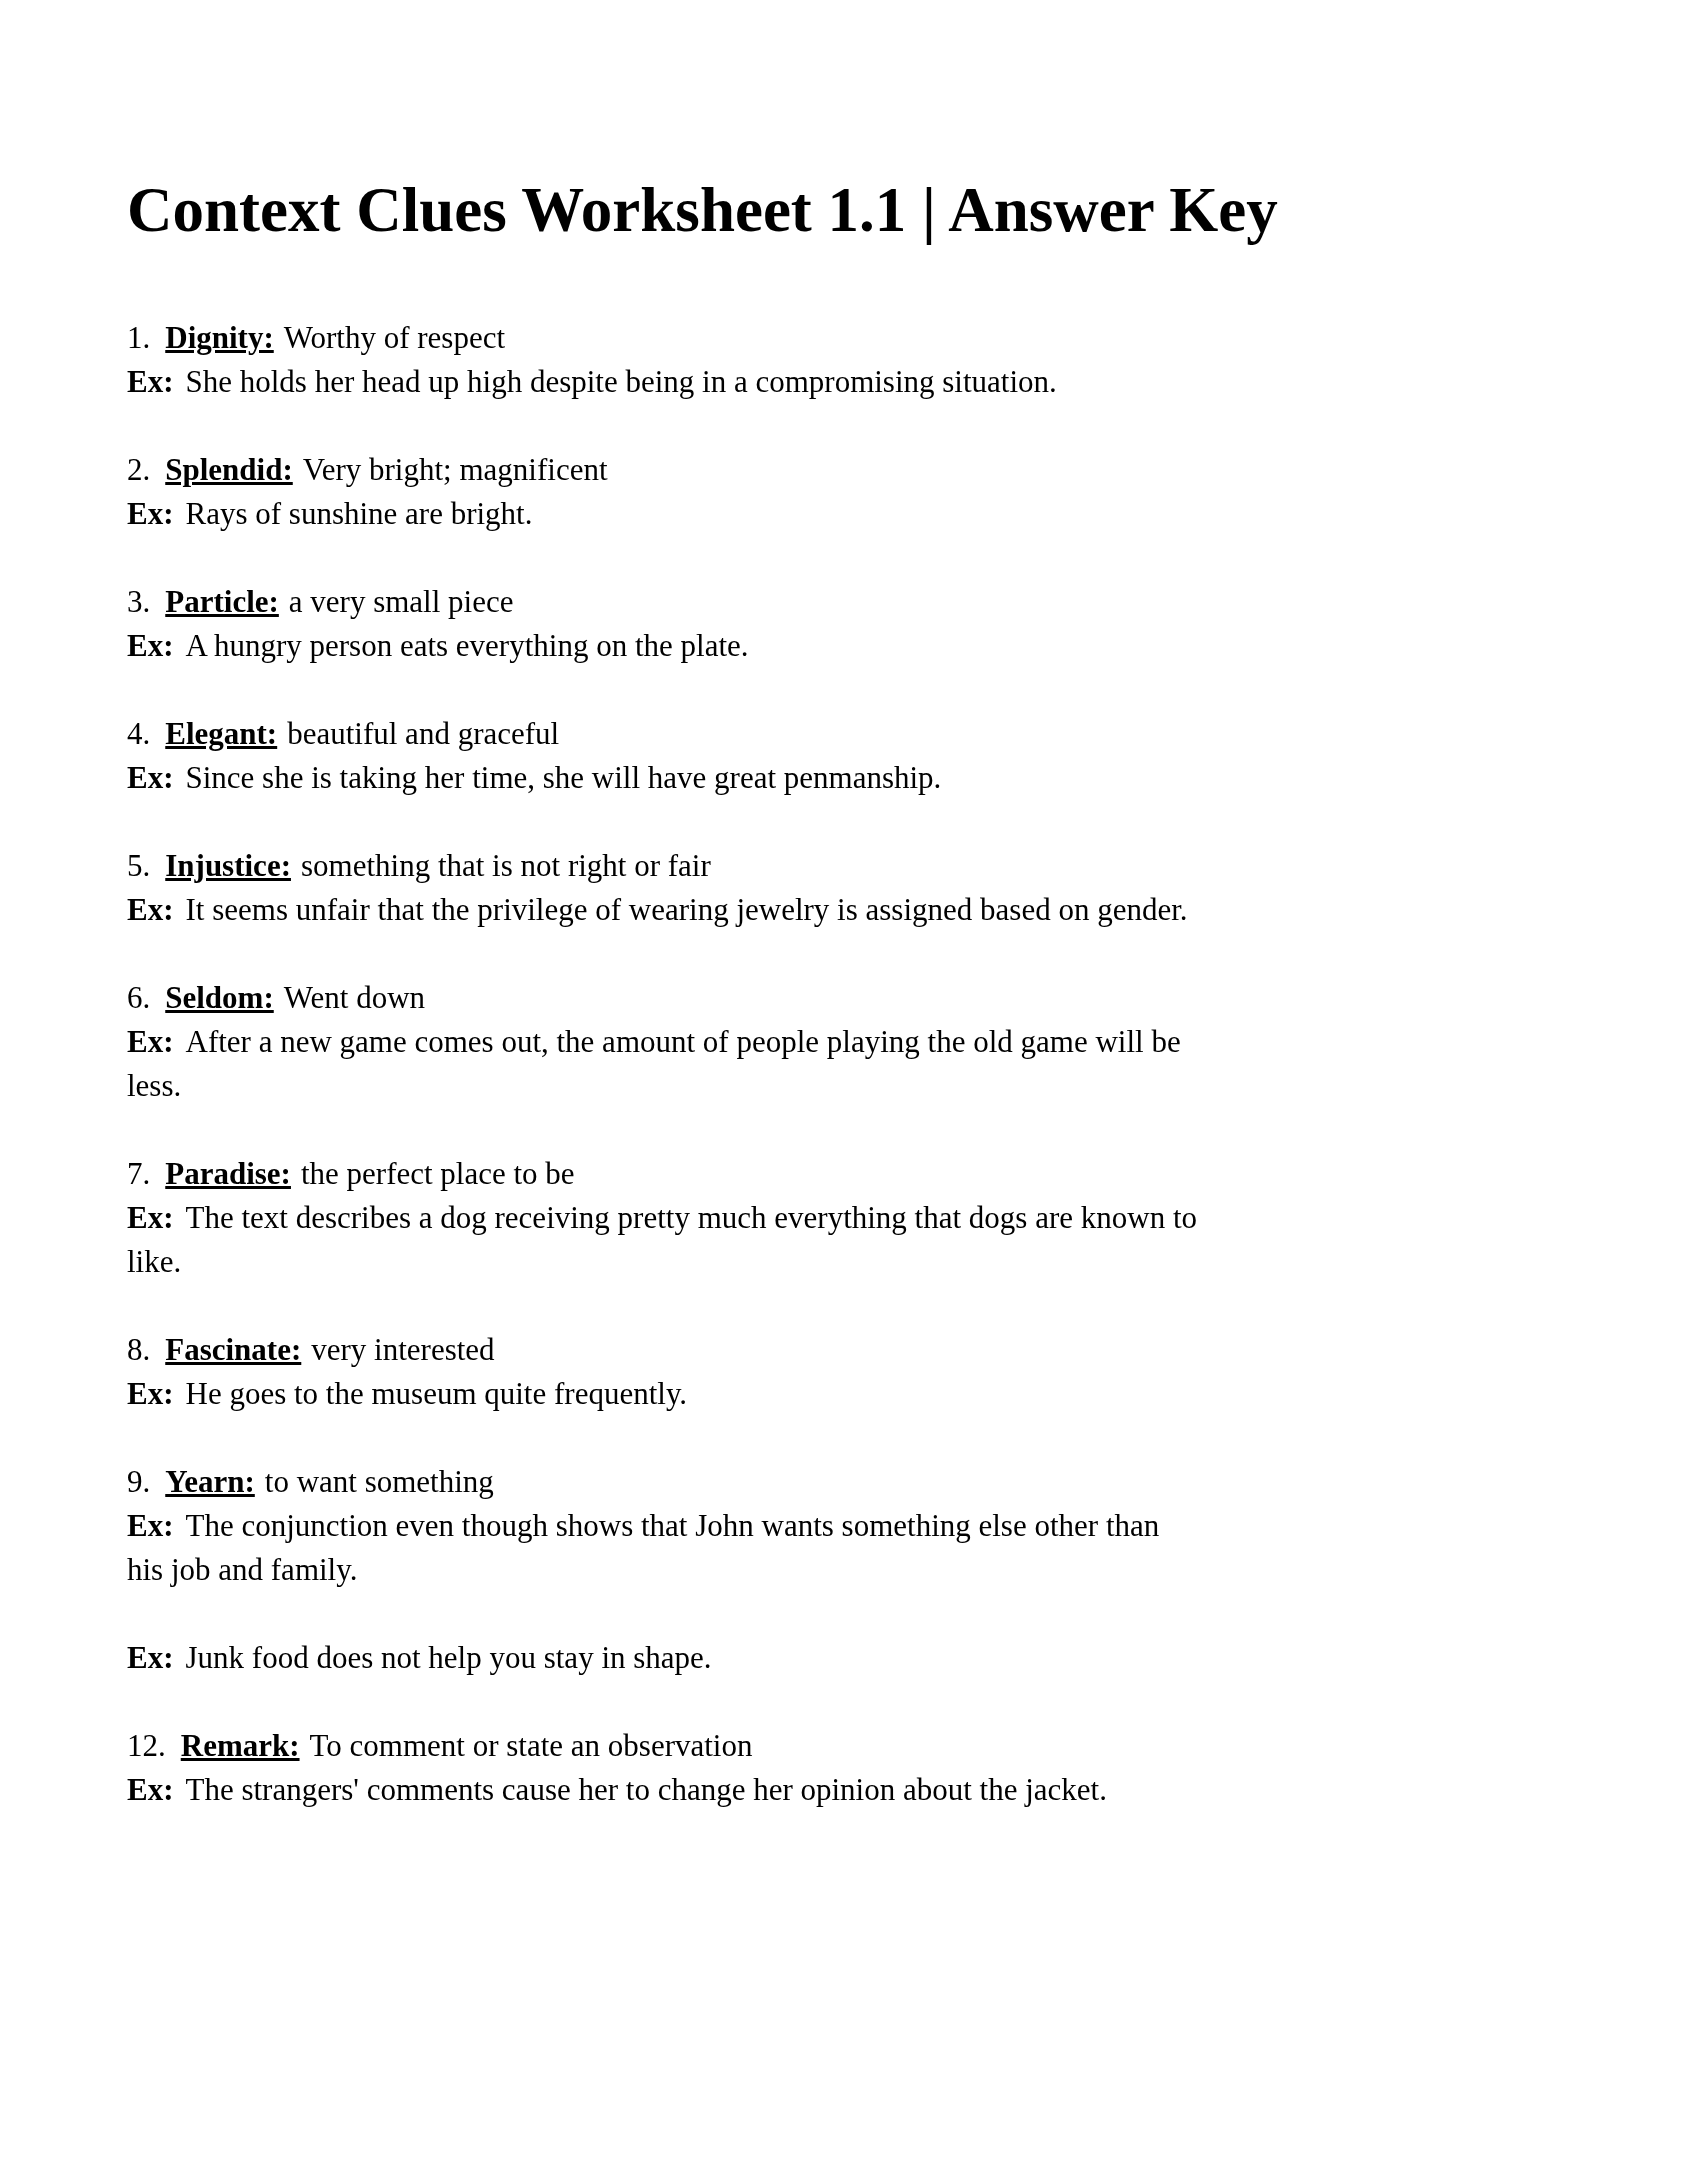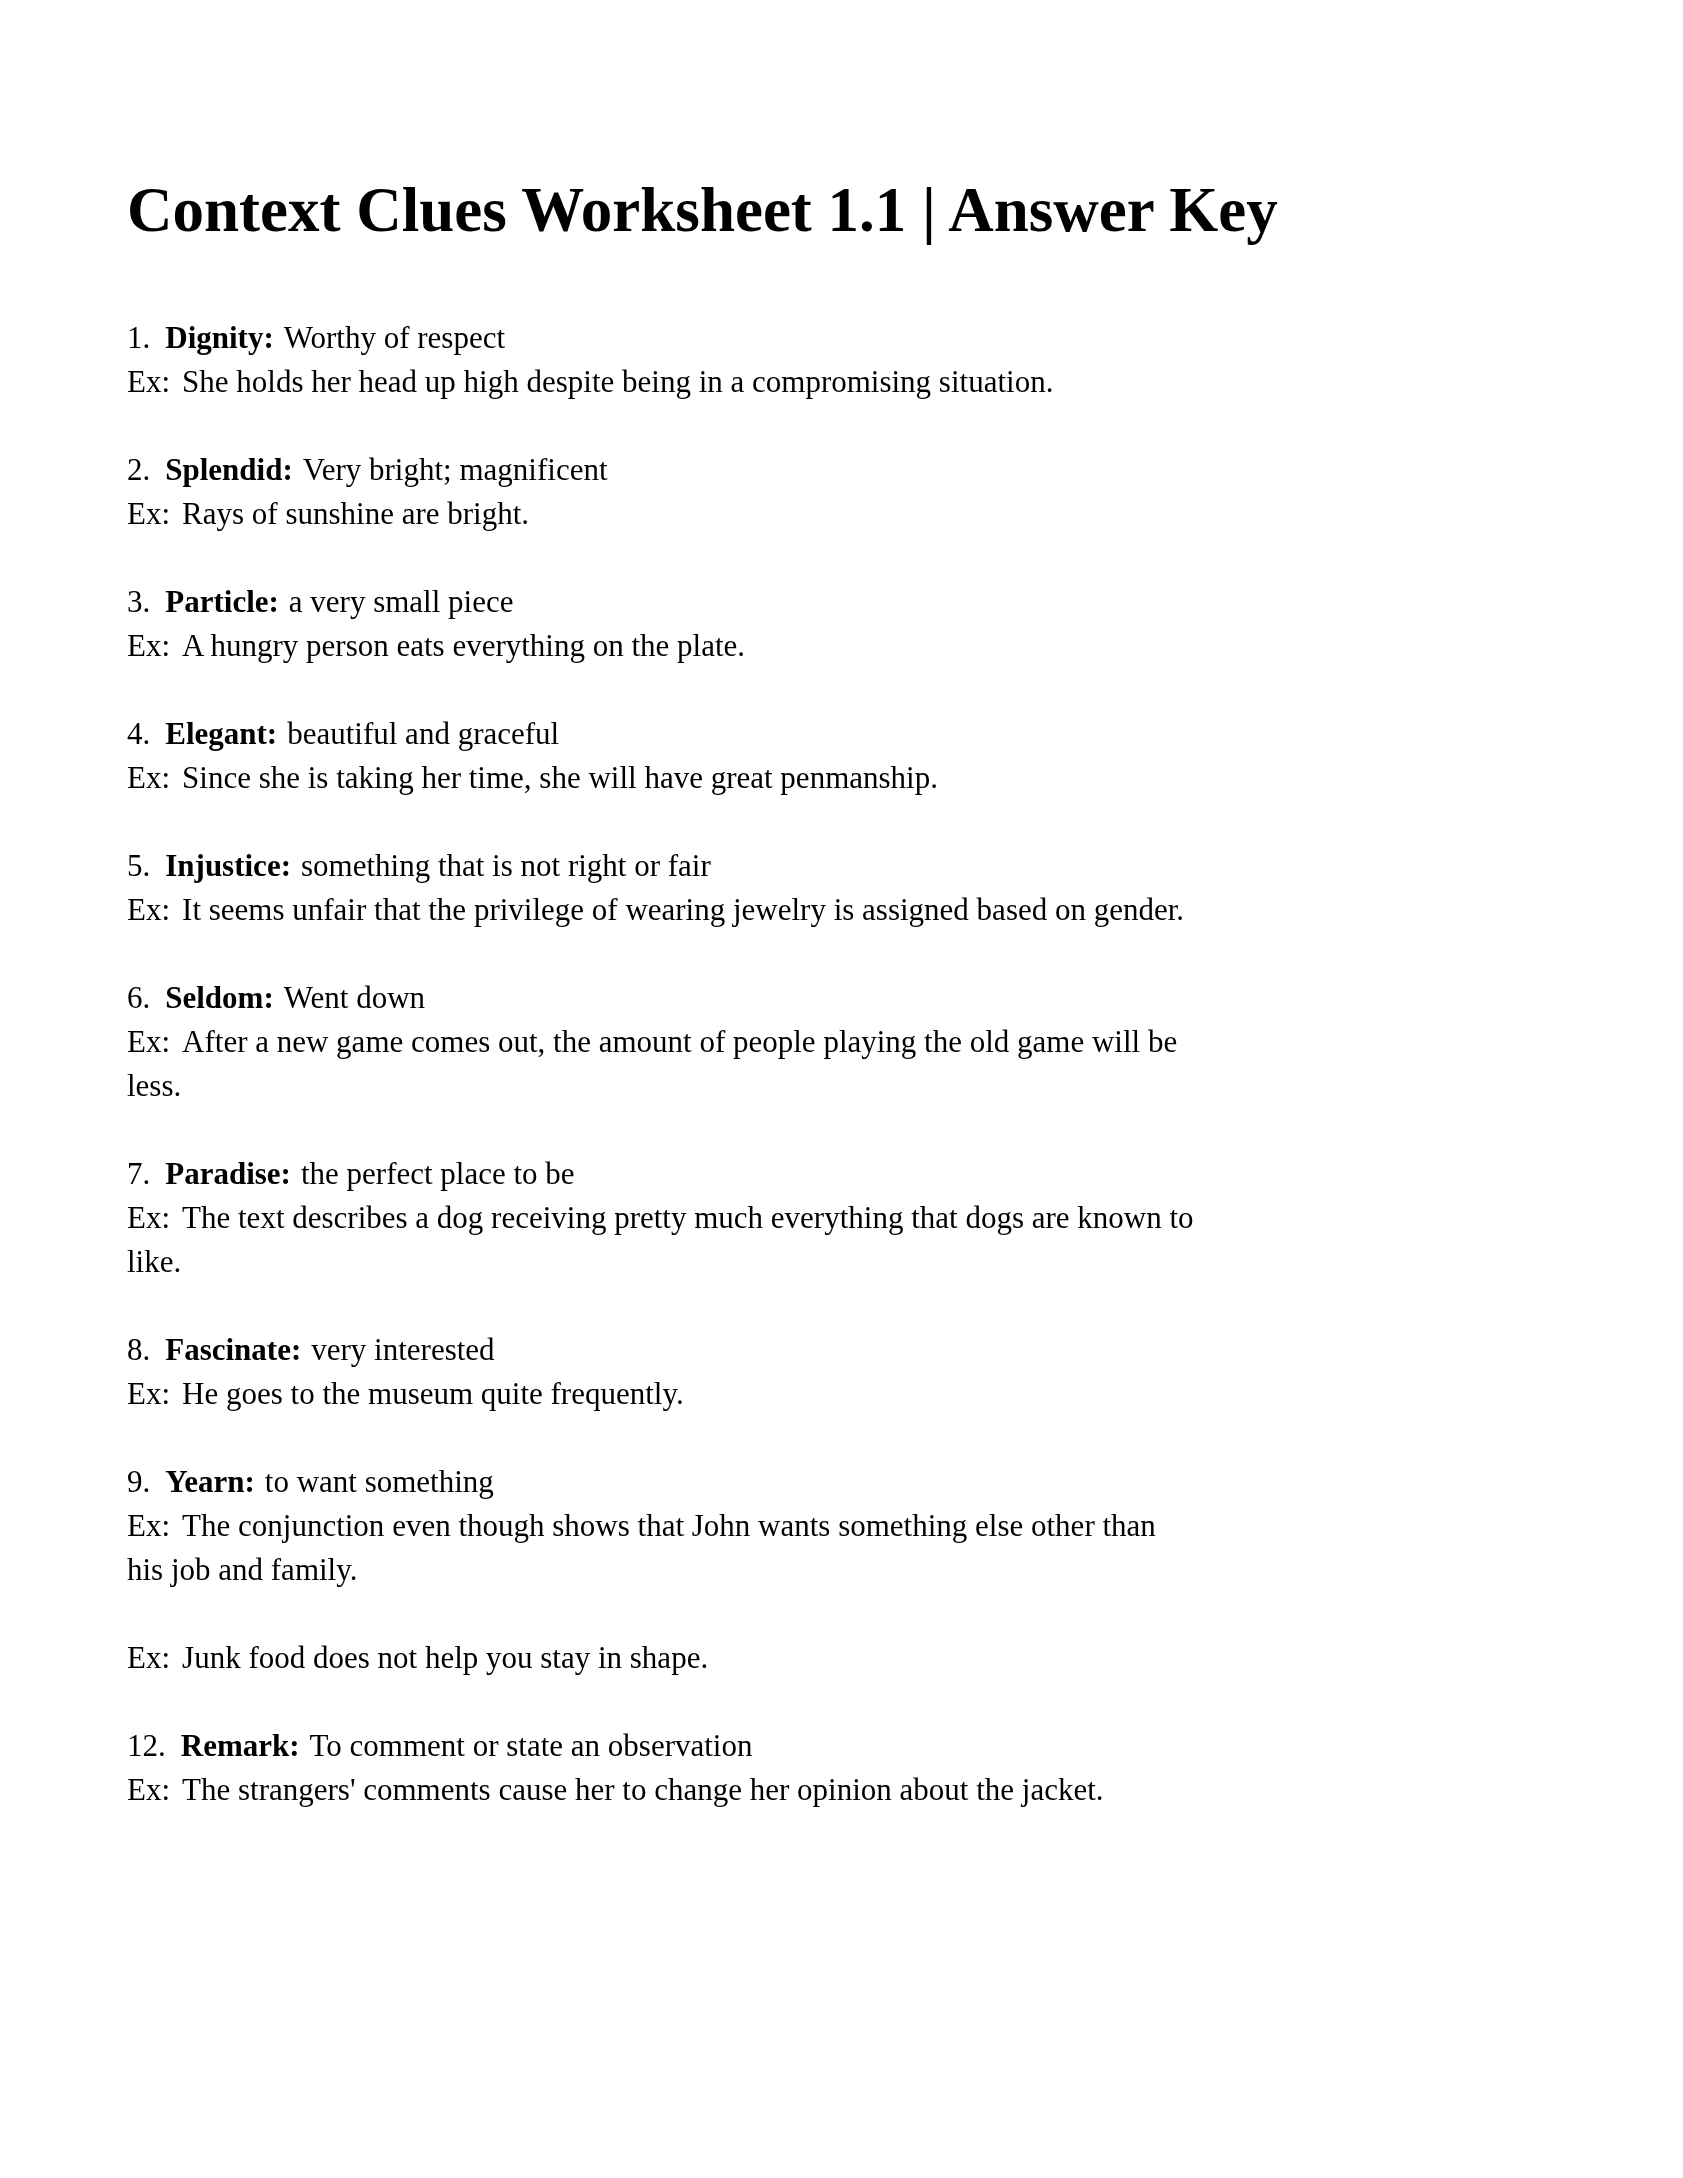--- a/index.html
+++ b/index.html
@@ -33,23 +33,24 @@
   }
   .item {
     margin: 0 0 44px 0;
   }
   .num {
     margin-right: 15px;
   }
   .word {
     font-weight: bold;
     margin-right: 10px;
+    text-decoration: underline;
   }
   .ex-label {
-    font-weight: normal;
+    font-weight: bold;
     margin-right: 12px;
     text-align: right;
   }
   .it {
   }
 </style>
 </head>
 <body>
 
 <div class="page">

